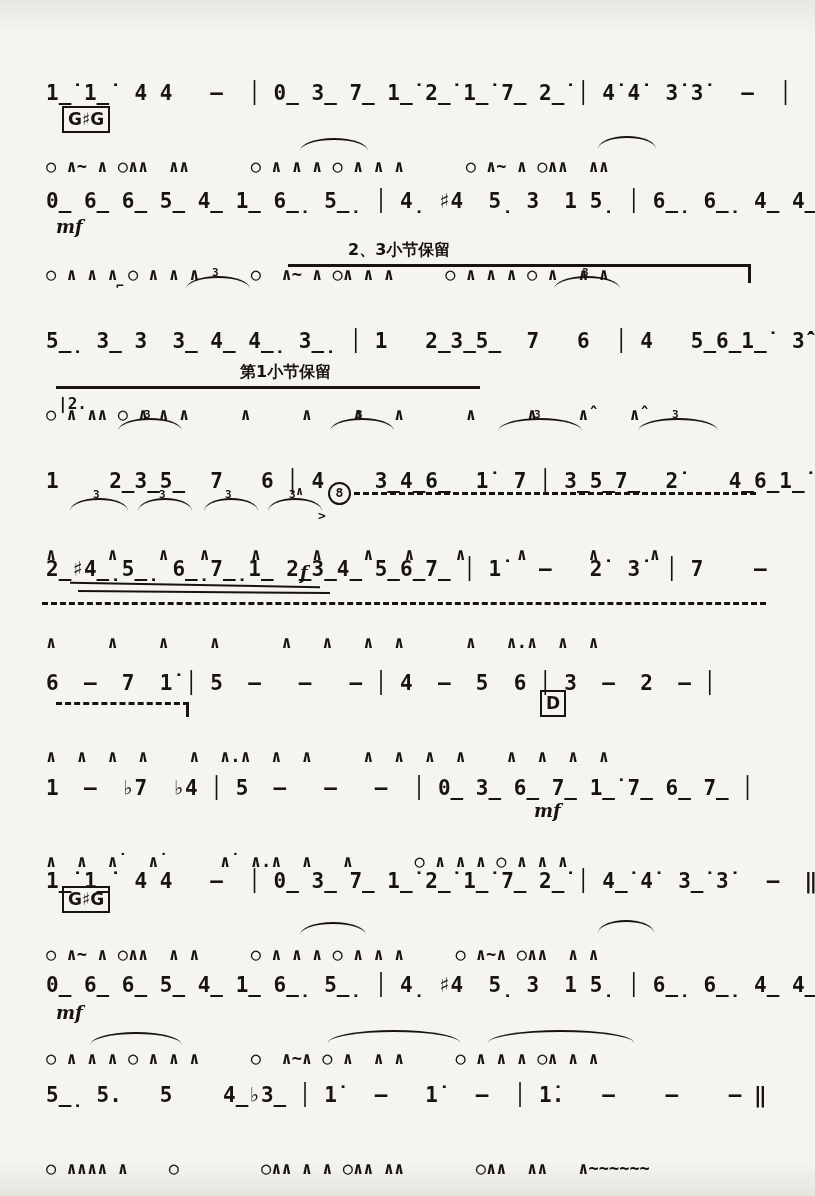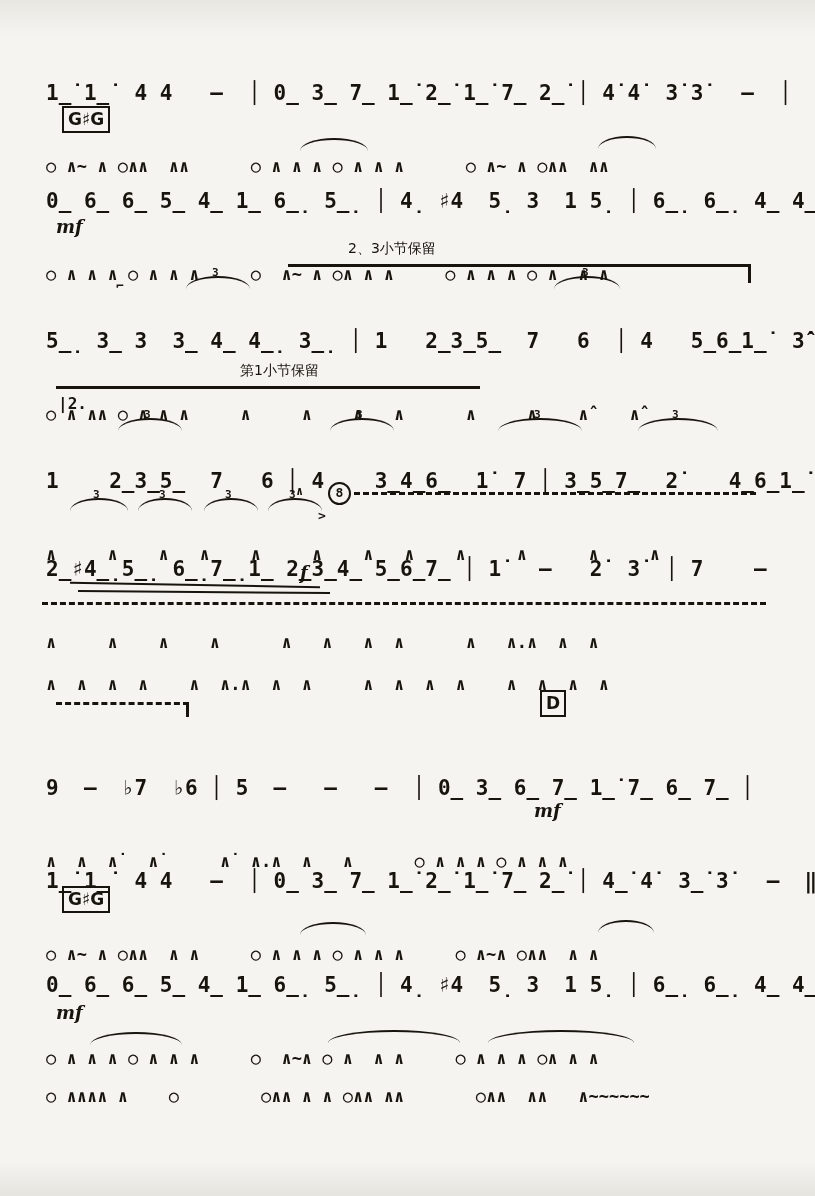--- a/index.html
+++ b/index.html
@@ -7,21 +7,21 @@
         background:linear-gradient(180deg,#e9e7e2 0%,#f5f4f0 3%,#f5f4f0 97%,#e6e4df 100%);
         color:#17130d;font-family:"DejaVu Sans Mono",monospace;}
   .sys{position:absolute;left:46px;white-space:pre;}
   .notes{font-size:21px;font-weight:bold;line-height:34px;}
   .artic{font-size:17px;font-weight:bold;line-height:24px;margin-top:6px;}
   .chordbox{position:absolute;border:2px solid #17130d;font-size:17px;font-weight:bold;
             padding:0 4px;line-height:23px;background:transparent;font-family:"DejaVu Sans",sans-serif;}
   .dyn{position:absolute;font-family:"DejaVu Serif",serif;font-style:italic;font-weight:bold;font-size:18px;}
   .volta-line{position:absolute;border-top:3px solid #17130d;}
   .hook-r{border-right:3px solid #17130d;}
-  .volta-label{position:absolute;font-size:14px;font-weight:normal;font-family:"DejaVu Sans",sans-serif;}
+  .volta-label{position:absolute;font-size:16px;font-weight:bold;font-family:"DejaVu Sans",sans-serif;}
   .slur{position:absolute;height:11px;border-top:2.5px solid #17130d;
         border-radius:50% 50% 0 0 / 100% 100% 0 0;}
   .trip{position:absolute;font-size:11px;font-weight:bold;}
   .dash-line{position:absolute;border-top:3px dashed #17130d;}
   .circ8{position:absolute;width:19px;height:19px;border:2px solid #17130d;border-radius:50%;
          font-size:13px;font-weight:bold;text-align:center;line-height:18px;}
   .mark{position:absolute;font-weight:bold;}
   .cresc{position:absolute;height:2px;background:#17130d;}
 </style>
 </head>
@@ -90,46 +90,48 @@
   <div class="trip" style="left:289px;top:488px">3</div>
   <div class="mark" style="left:296px;top:484px;font-size:12px">∧</div>
   <div class="mark" style="left:318px;top:508px;font-size:13px">&gt;</div>
   <div class="cresc" style="left:70px;top:584px;width:250px;transform:rotate(1deg)"></div>
   <div class="cresc" style="left:78px;top:591px;width:252px;transform:rotate(0.5deg)"></div>
   <div class="dyn" style="left:300px;top:562px">f</div>
 
   <div class="dash-line" style="left:42px;top:602px;width:724px"></div>
 
   <div class="sys" style="top:628px">
+    <div class="notes">6  –  7  1̇ │ 5  –   –   – │ 4  –  5  6 │ 3  –  2  – │</div>
     <div class="artic">∧  ∧  ∧  ∧    ∧  ∧.∧  ∧  ∧     ∧  ∧  ∧  ∧    ∧  ∧  ∧  ∧</div>
   </div>
 
   <div class="chordbox" style="left:540px;top:690px">D</div>
   <div class="dash-line hook-r" style="left:56px;top:702px;width:130px;height:12px"></div>
 
   <div class="sys" style="top:733px">
-    <div class="notes">9  –  ♭7  ♭6 │ 5  –   –   –  │ 0̲ 3̲ 6̲ 7̲ 1̲̇ 7̲ 6̲ 7̲ │</div>
+    <div class="notes">1  –  ♭7  ♭4 │ 5  –   –   –  │ 0̲ 3̲ 6̲ 7̲ 1̲̇ 7̲ 6̲ 7̲ │</div>
     <div class="artic">∧  ∧  ∧̇   ∧̇      ∧̇  ∧.∧  ∧   ∧      ○ ∧ ∧ ∧ ○ ∧ ∧ ∧</div>
   </div>
   <div class="dyn" style="left:534px;top:800px">mf</div>
 
   <div class="sys" style="top:826px">
     <div class="notes">1̲̇ 1̲̇  4 4   –  │ 0̲ 3̲ 7̲ 1̲̇ 2̲̇ 1̲̇ 7̲ 2̲̇ │ 4̲̇ 4̇  3̲̇ 3̇   –  ‖</div>
     <div class="artic">○ ∧~ ∧ ○∧∧  ∧ ∧     ○ ∧ ∧ ∧ ○ ∧ ∧ ∧     ○ ∧~∧ ○∧∧  ∧ ∧</div>
   </div>
   <div class="chordbox" style="left:62px;top:886px">G♯G</div>
 
   <div class="sys" style="top:930px">
     <div class="notes">0̲ 6̲ 6̲ 5̲ 4̲ 1̲ 6̲̣ 5̲̣ │ 4̣ ♯4  5̣ 3  1 5̣ │ 6̲̣ 6̲̣ 4̲ 4̲ 4   1̲ 1̲ │</div>
     <div class="artic">○ ∧ ∧ ∧ ○ ∧ ∧ ∧     ○  ∧~∧ ○ ∧  ∧ ∧     ○ ∧ ∧ ∧ ○∧ ∧ ∧</div>
   </div>
   <div class="slur" style="left:300px;top:922px;width:66px"></div>
   <div class="slur" style="left:598px;top:920px;width:56px"></div>
   <div class="dyn" style="left:56px;top:1002px">mf</div>
 
   <div class="sys" style="top:1040px">
+    <div class="notes">5̲̣ 5.   5    4̲♭3̲ │ 1̇   –   1̇   –  │ 1̇.   –    –    – ‖</div>
     <div class="artic">○ ∧∧∧∧ ∧    ○        ○∧∧ ∧ ∧ ○∧∧ ∧∧       ○∧∧  ∧∧   ∧~~~~~~</div>
   </div>
   <div class="slur" style="left:90px;top:1032px;width:92px"></div>
   <div class="slur" style="left:328px;top:1030px;width:132px"></div>
   <div class="slur" style="left:488px;top:1030px;width:146px"></div>
 
 </div>
 
 </body></html>

